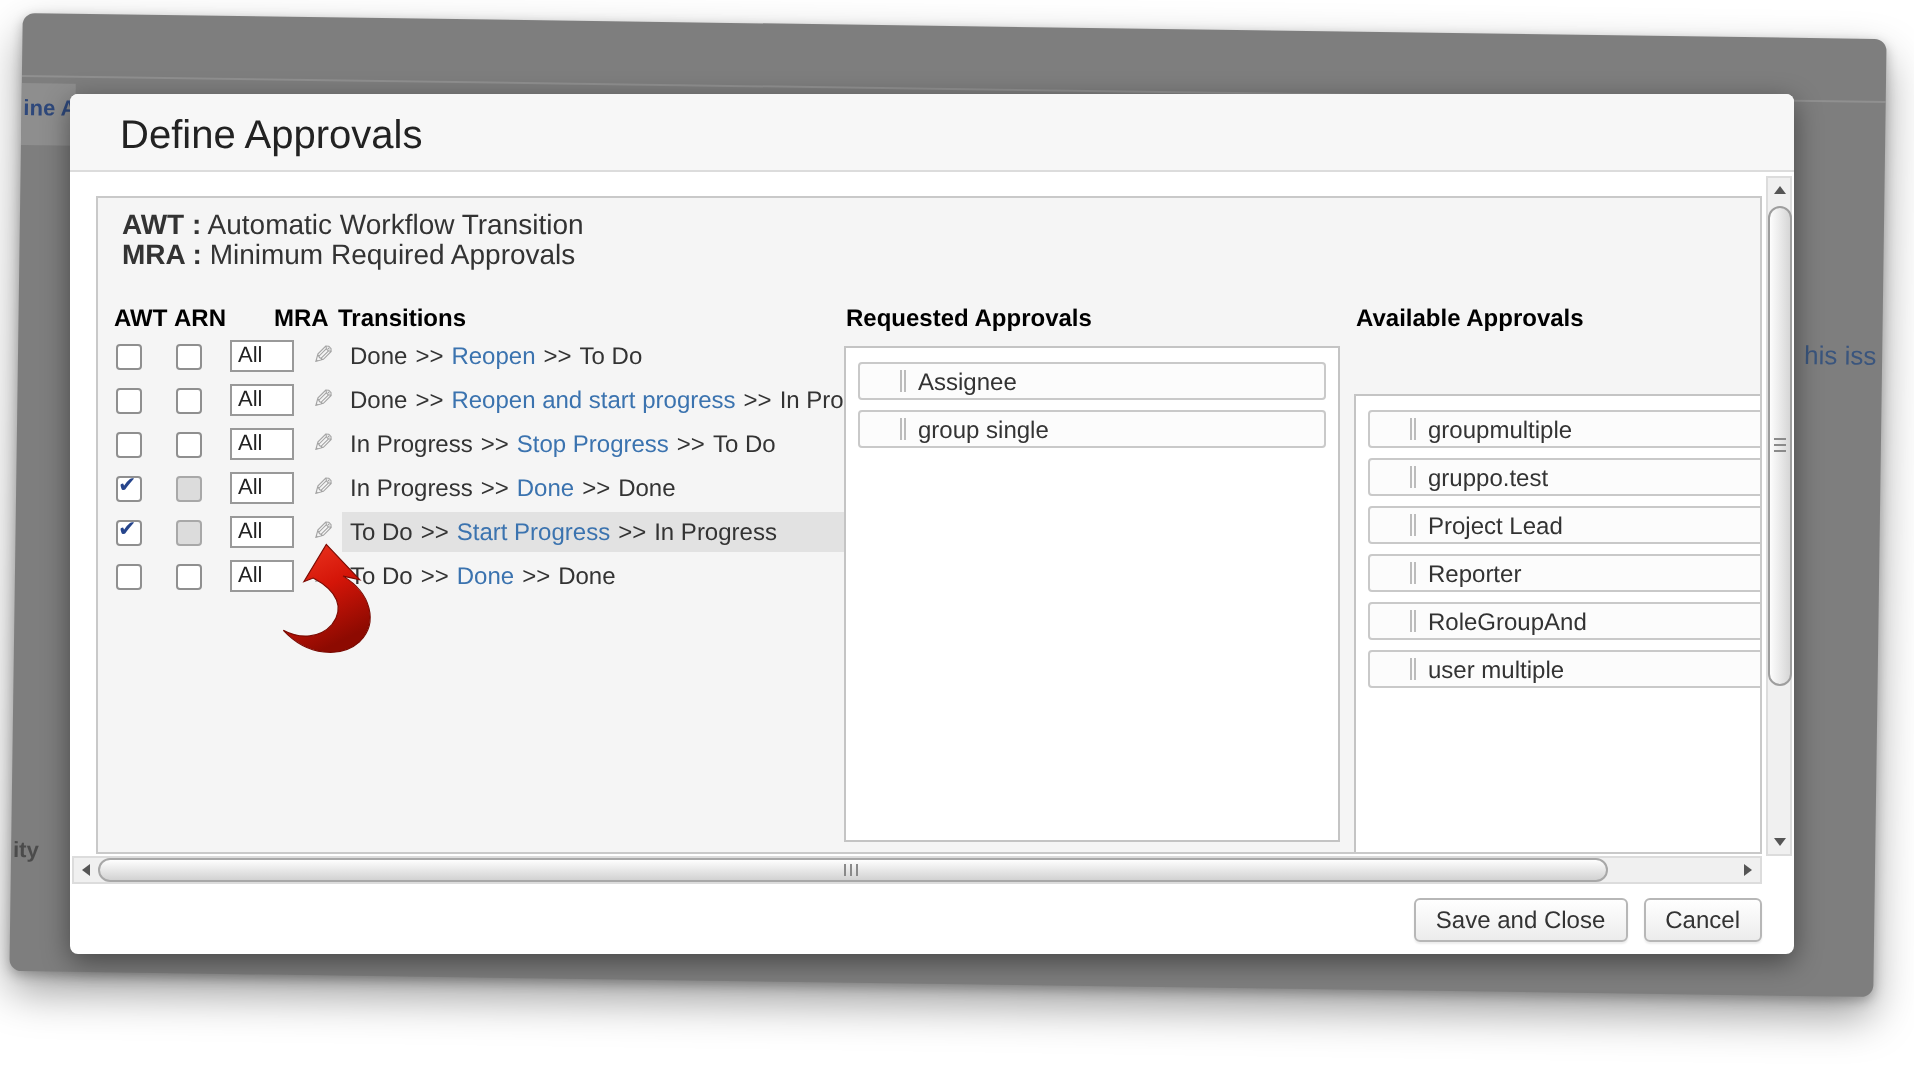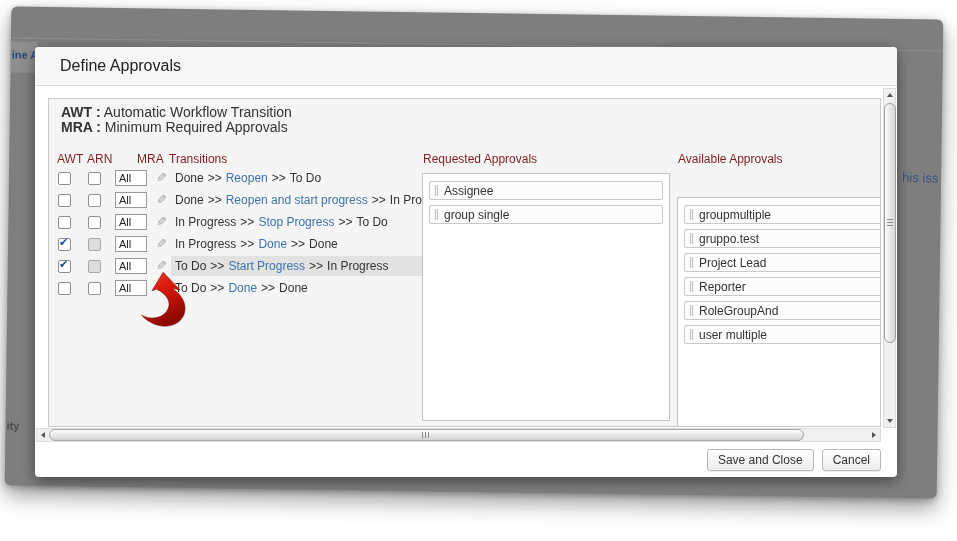--- a/index.html
+++ b/index.html
@@ -14,28 +14,28 @@
   .bg-patch{position:absolute;left:0;top:35px;width:27px;height:31px;background:#9a9a9a;opacity:.55;}
   .bg-left-text{position:absolute;left:1px;top:42px;font-size:11px;font-weight:bold;color:#1e3c78;opacity:.85;}
   .bg-right-text{position:absolute;left:893px;top:151px;font-size:13px;color:#33517e;opacity:.9;white-space:nowrap;}
   .bg-bottom-text{position:absolute;left:1px;top:413px;font-size:11px;color:#3f3f3f;font-weight:bold;opacity:.8;}
 
   
   .dialog{position:absolute;left:35px;top:47px;width:862px;height:430px;background:#fff;
           border-radius:4px;box-shadow:0 4px 14px rgba(0,0,0,.45);}
   .dlg-header{position:absolute;left:0;top:0;right:0;height:38px;background:#f7f7f7;
               border-bottom:1px solid #dcdcdc;border-radius:4px 4px 0 0;}
-  .dlg-title{position:absolute;left:25px;top:10px;font-size:16px;color:#222;}
+  .dlg-title{position:absolute;left:25px;top:10px;font-size:20px;color:#222;}
 
   
   .cbox{position:absolute;left:13px;top:51px;width:833px;height:329px;background:#f5f5f5;
         border:1px solid #c9c9c9;overflow:hidden;box-sizing:border-box;}
   .legend{position:absolute;left:12px;top:6px;font-size:14px;line-height:15px;color:#333;}
   .legend b{font-weight:bold;}
-  .colhead{position:absolute;top:53px;font-size:12px;font-weight:normal;color:#7f1d1d;}
+  .colhead{position:absolute;top:53px;font-size:12px;font-weight:bold;color:#000000;}
   .ch-awt{left:8px;} .ch-arn{left:38px;} .ch-mra{left:66px;padding-left:22px;} .ch-trans{left:120px;}
   .ch-req{left:374px;} .ch-avail{left:629px;}
 
   
   .rows{position:absolute;left:0;top:68px;right:0;}
   .trow{display:flex;align-items:center;height:22px;padding-left:9px;}
   .cb{width:13px;height:13px;box-sizing:border-box;background:#fff;border:1px solid #8f8f8f;
       border-radius:2px;position:relative;flex:0 0 13px;}
   .cb.on::after{content:"\2714";position:absolute;left:0px;top:-3px;font-size:11px;color:#26458c;}
   .cb.dis{background:#dcdcdc;border-color:#a8a8a8;}
@@ -48,21 +48,21 @@
   .trans.hl{background:#e2e2e2;width:250px;}
   .lnk{color:#3b73af;text-decoration:none;cursor:pointer;}
 
   
   .panel{position:absolute;top:74px;height:248px;background:#fff;border:1px solid #c4c4c4;
          box-sizing:border-box;padding:7px 6px;}
   .panel.req{left:373px;width:248px;}
   .panel.avail{left:628px;width:212px;margin-top:24px;}
   .pitem{height:19px;box-sizing:border-box;margin-bottom:5px;background:#fcfcfc;
          border:1px solid #c9c9c9;border-radius:2px;display:flex;align-items:center;
-         padding-left:3px;font-size:12px;color:#333;cursor:move;}
+         padding-left:18px;font-size:12px;color:#333;cursor:move;}
   .grip{width:1px;height:11px;border-left:1px solid #bcbcbc;border-right:1px solid #bcbcbc;
         margin:0 6px 0 2px;flex:0 0 1px;}
 
   
   .vscroll{position:absolute;left:848px;top:41px;width:13px;height:340px;background:#f0f0f0;
            border:1px solid #dcdcdc;box-sizing:border-box;display:flex;flex-direction:column;}
   .vs-btn{height:12px;flex:0 0 12px;display:flex;align-items:center;justify-content:center;}
   .vs-track{flex:1;position:relative;}
   .vthumb{position:absolute;left:0px;top:2px;width:10px;height:238px;border:1px solid #9e9e9e;
           border-radius:6px;background:linear-gradient(to right,#fdfdfd,#d6d6d6);}

